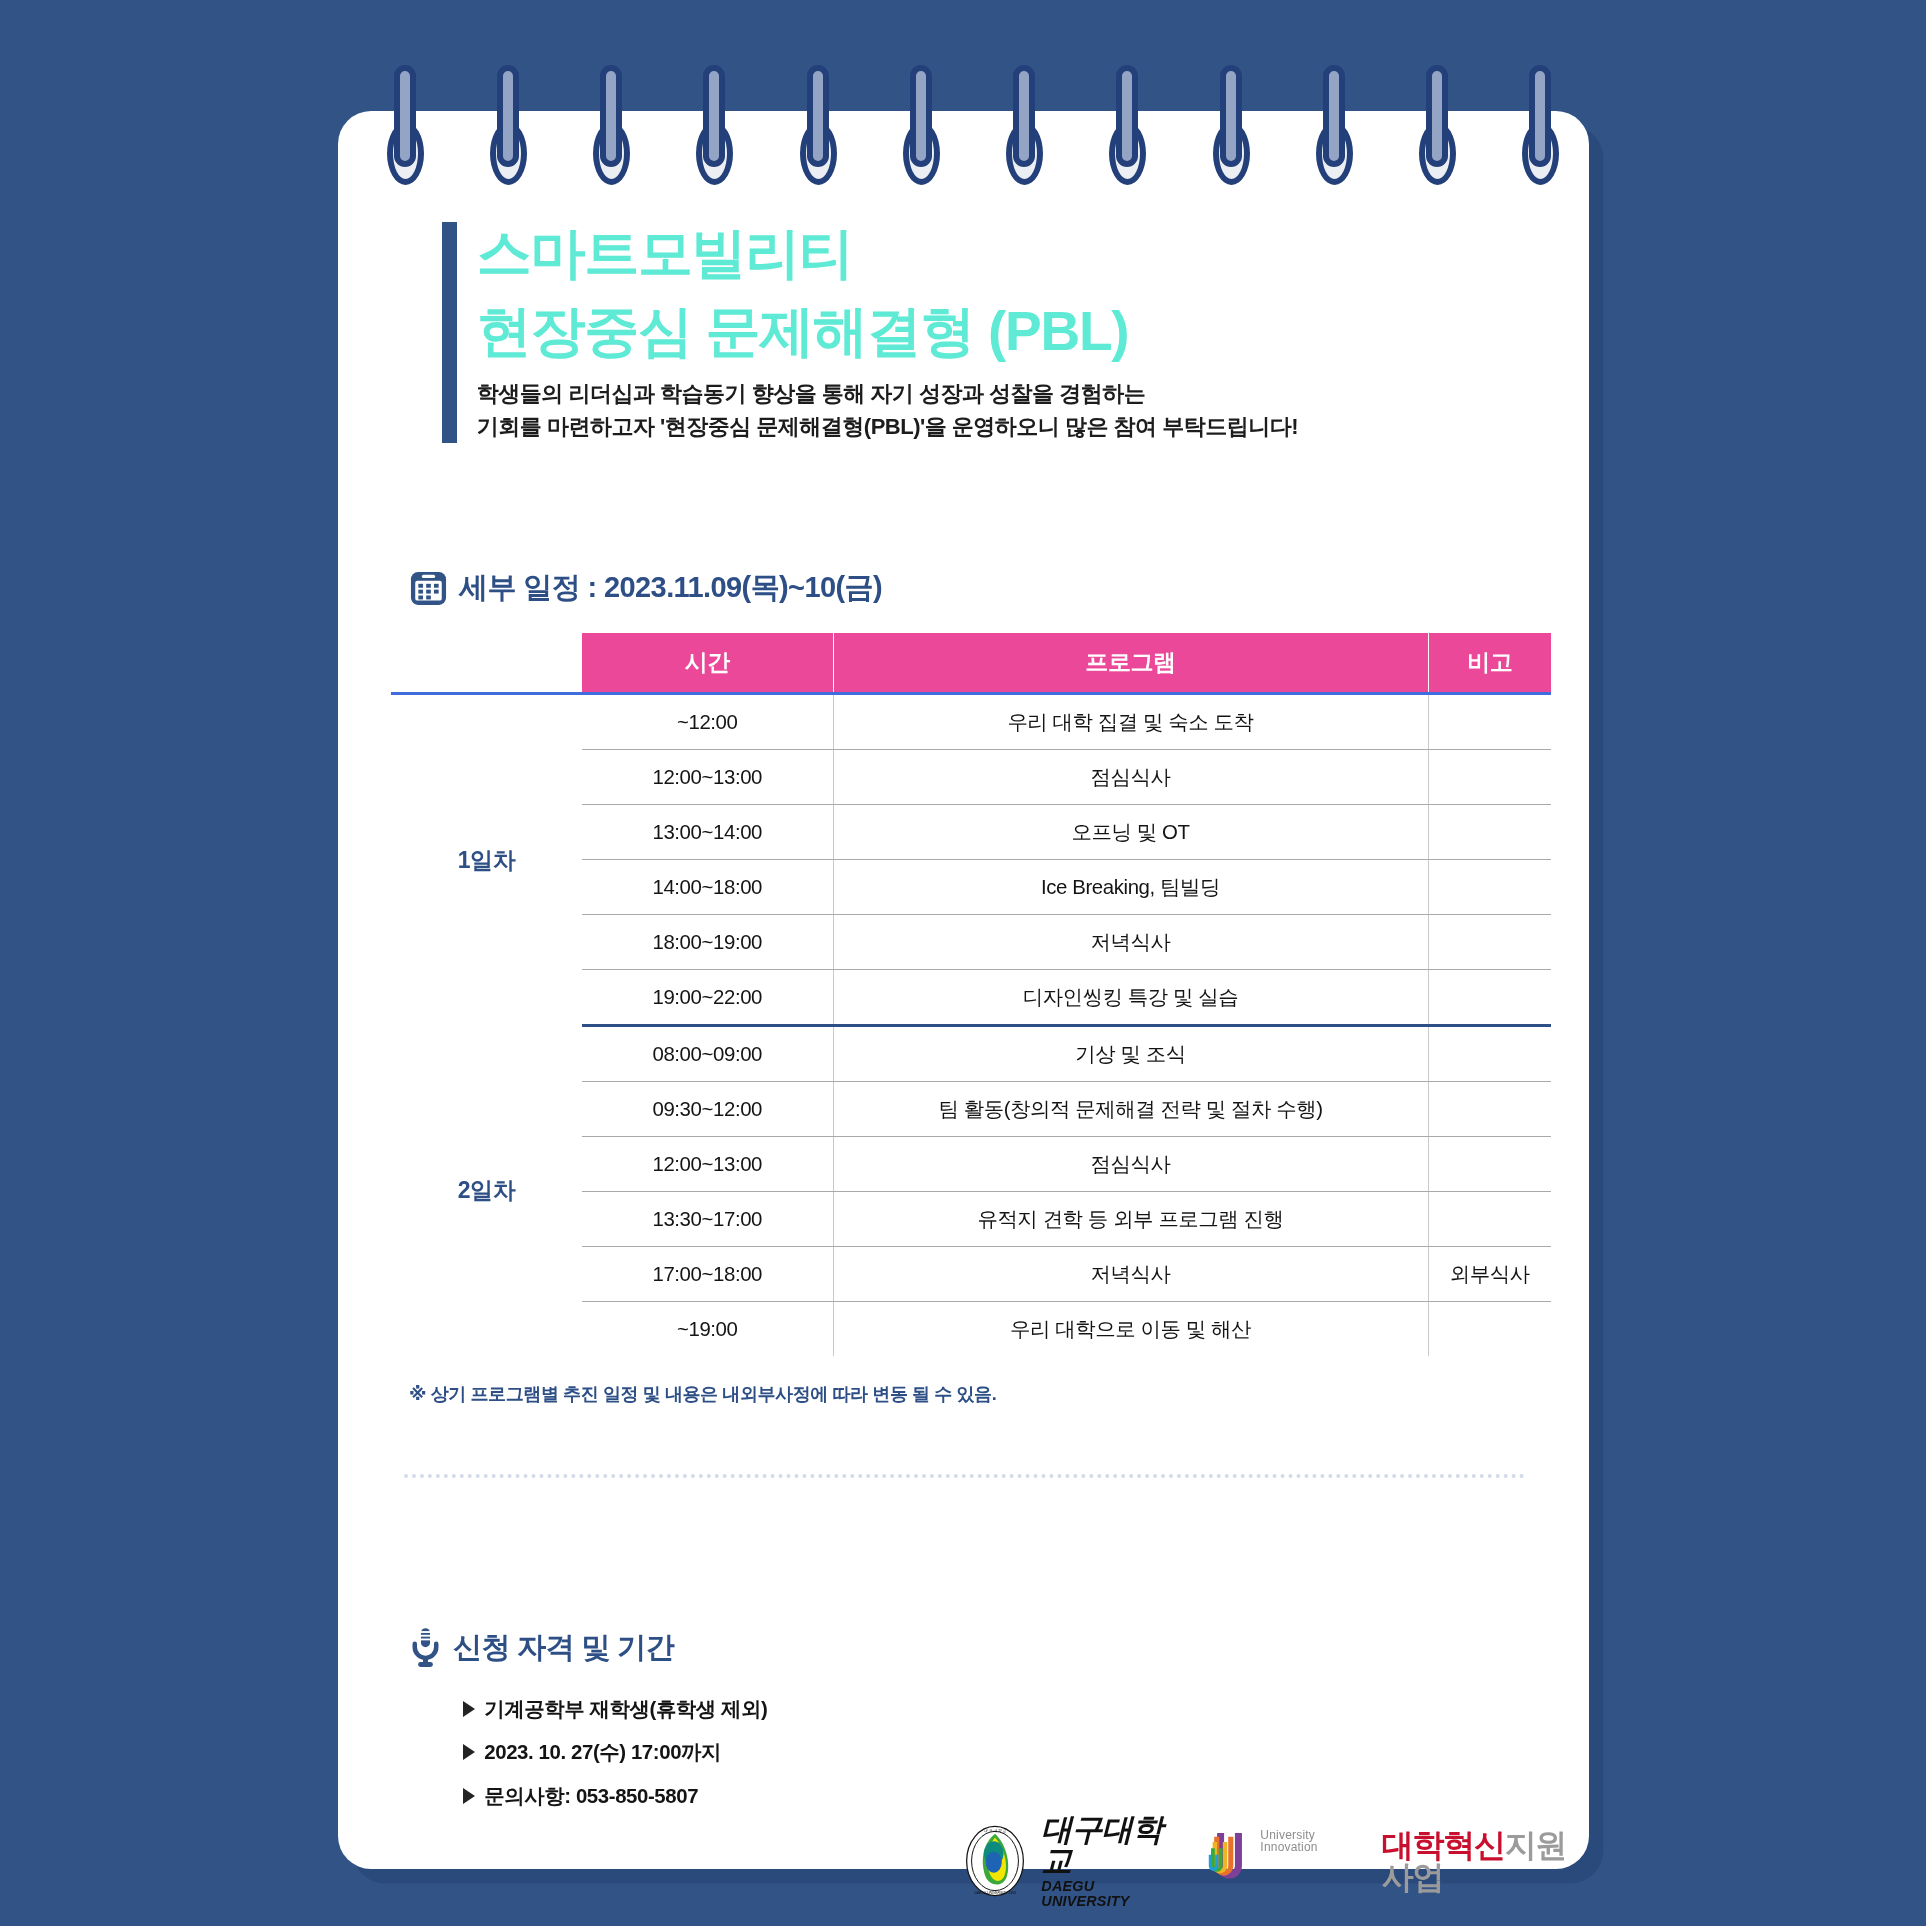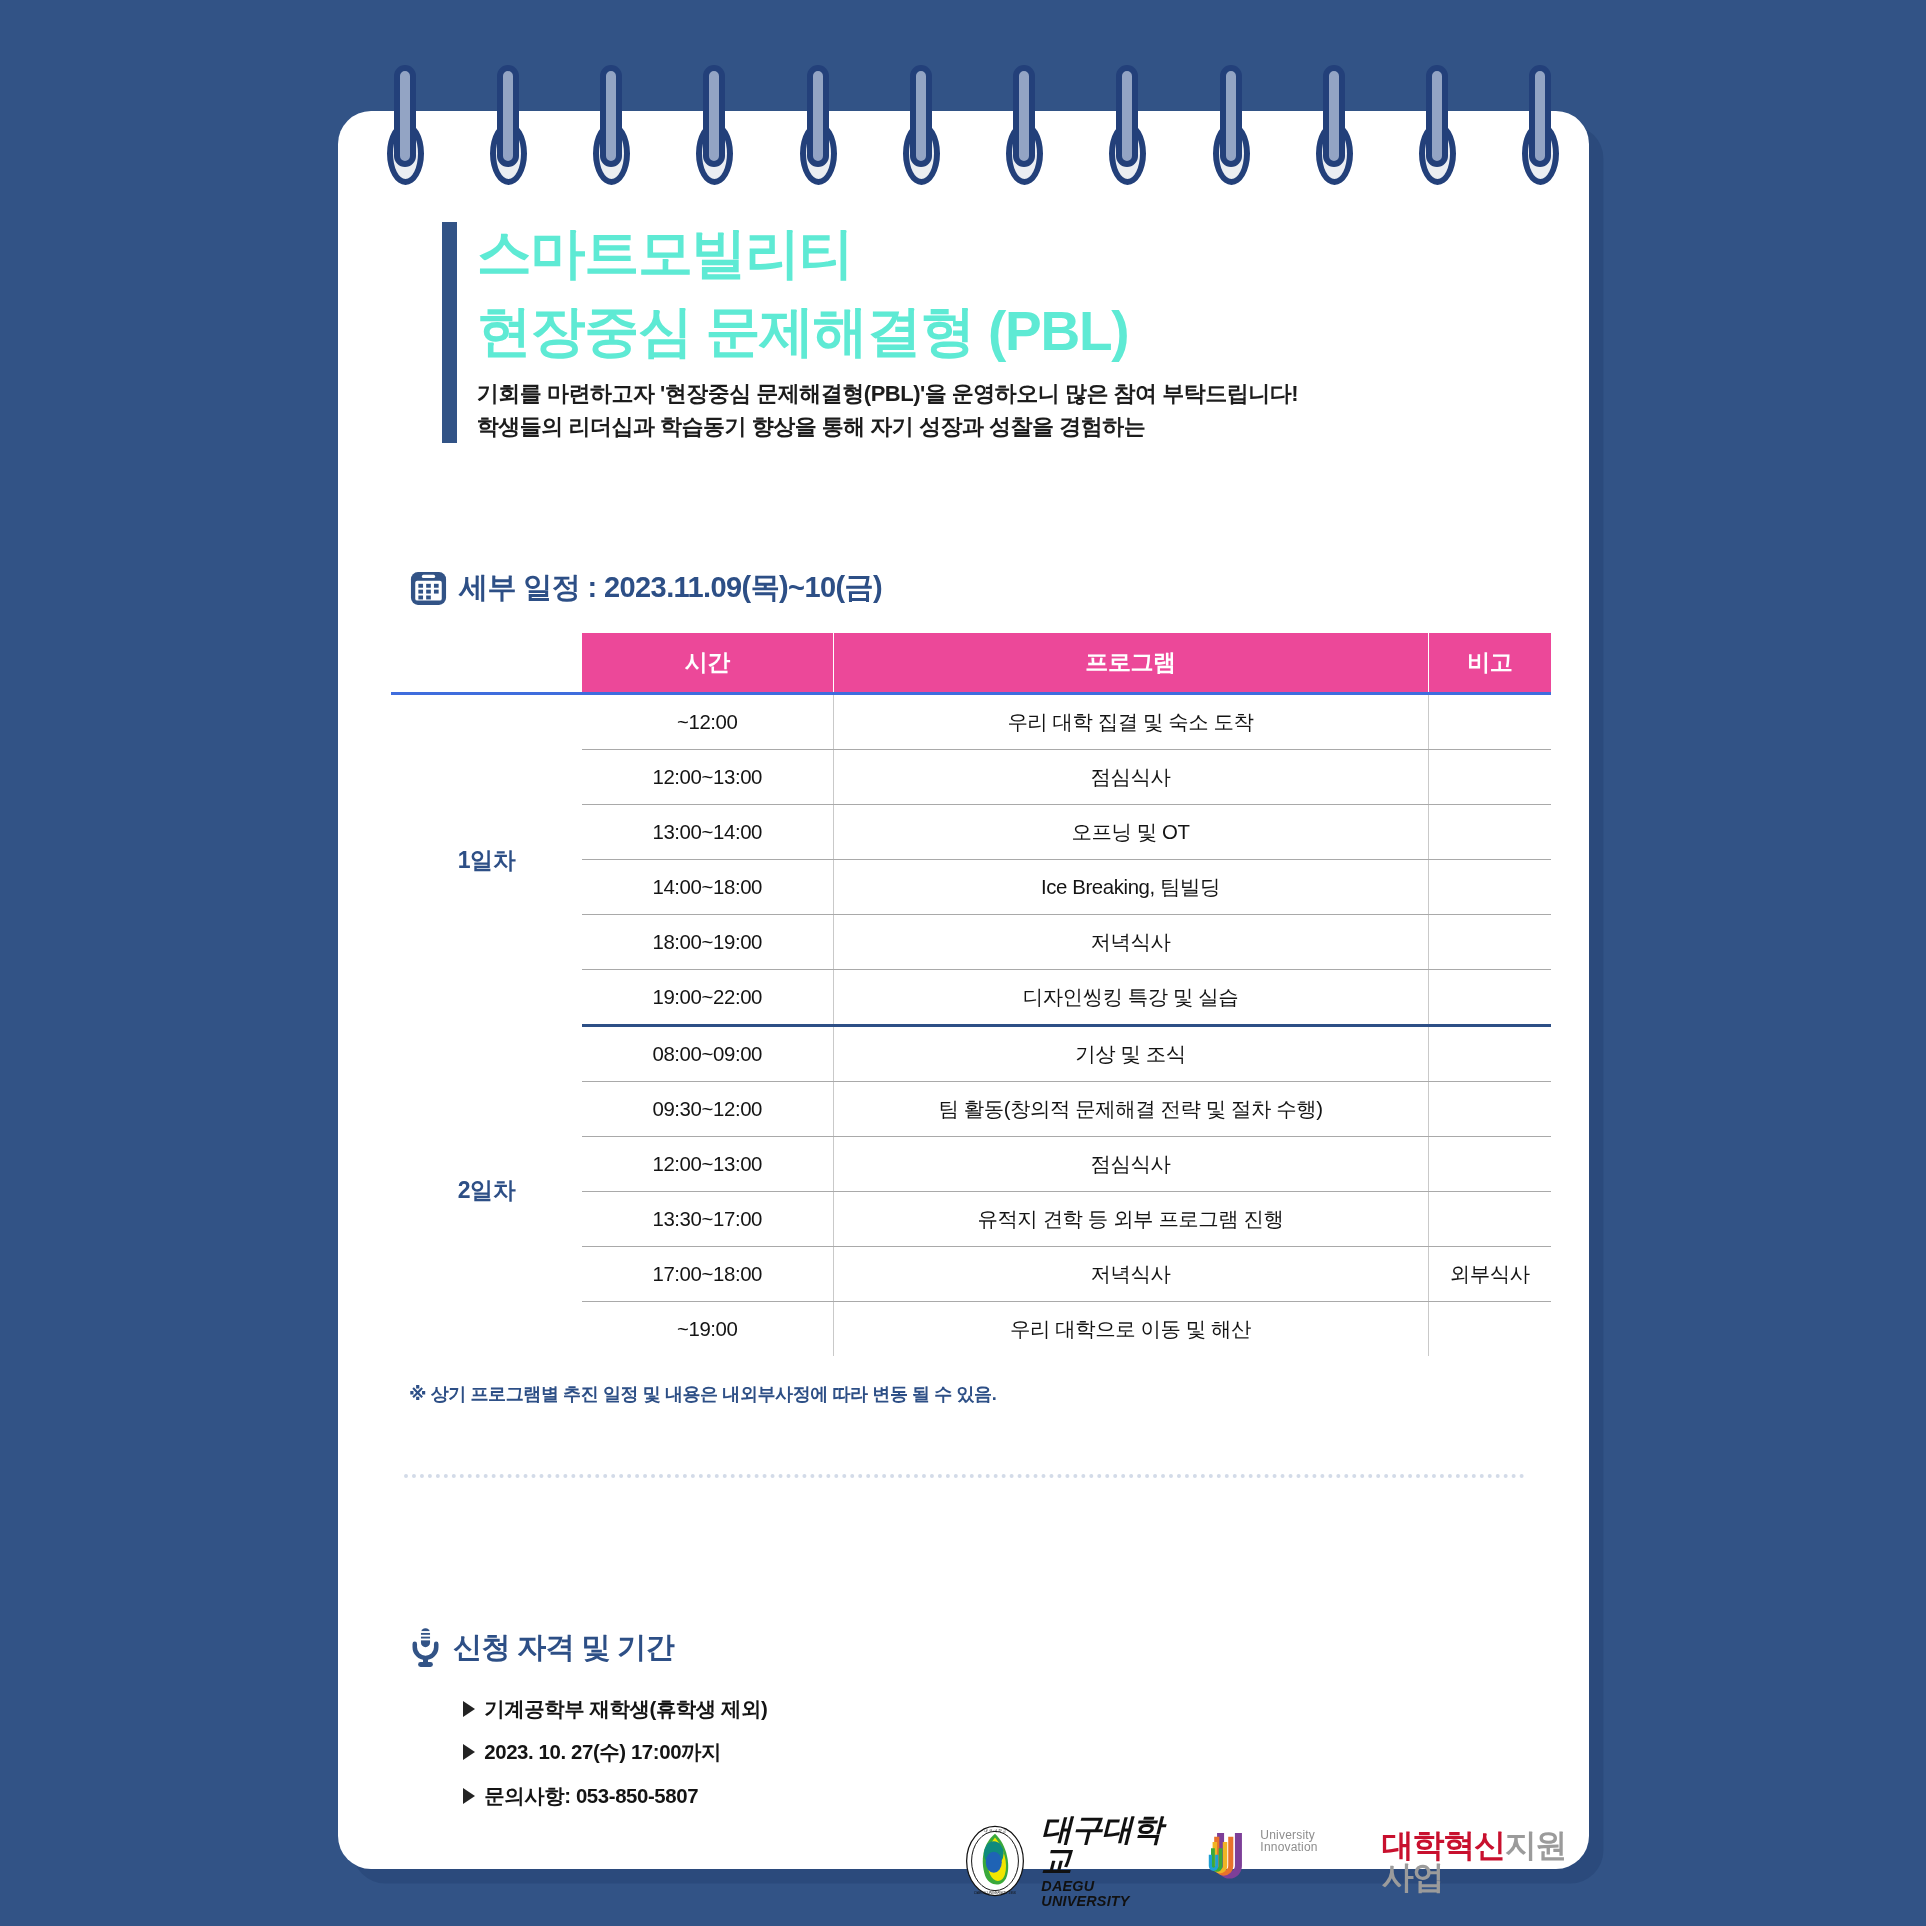--- a/index.html
+++ b/index.html
@@ -240,22 +240,22 @@
 </div>
 
 <div id="content">
 
   <div class="title-wrap">
     <div class="accent-bar"></div>
     <div class="title-text">
       <h1 class="t1">스마트모빌리티</h1>
       <h1 class="t2">현장중심 문제해결형 (PBL)</h1>
       <div class="subtitle">
+        <div>학생들의 리더십과 학습동기 향상을 통해 자기 성장과 성찰을 경험하는</div>
         <div>기회를 마련하고자 '현장중심 문제해결형(PBL)'을 운영하오니 많은 참여 부탁드립니다!</div>
-        <div>학생들의 리더십과 학습동기 향상을 통해 자기 성장과 성찰을 경험하는</div>
       </div>
     </div>
   </div>
 
   <div class="sched-head">
     <span class="cal-icon">
       <svg viewBox="0 0 100 100" width="39" height="39" aria-hidden="true">
         <rect x="5" y="8" width="90" height="84" rx="18" ry="18" fill="#325386"></rect>
         <rect x="16" y="30" width="68" height="51" rx="5" ry="5" fill="#ffffff"></rect>
         <rect x="33" y="15" width="34" height="8" rx="4" ry="4" fill="#ffffff"></rect>

